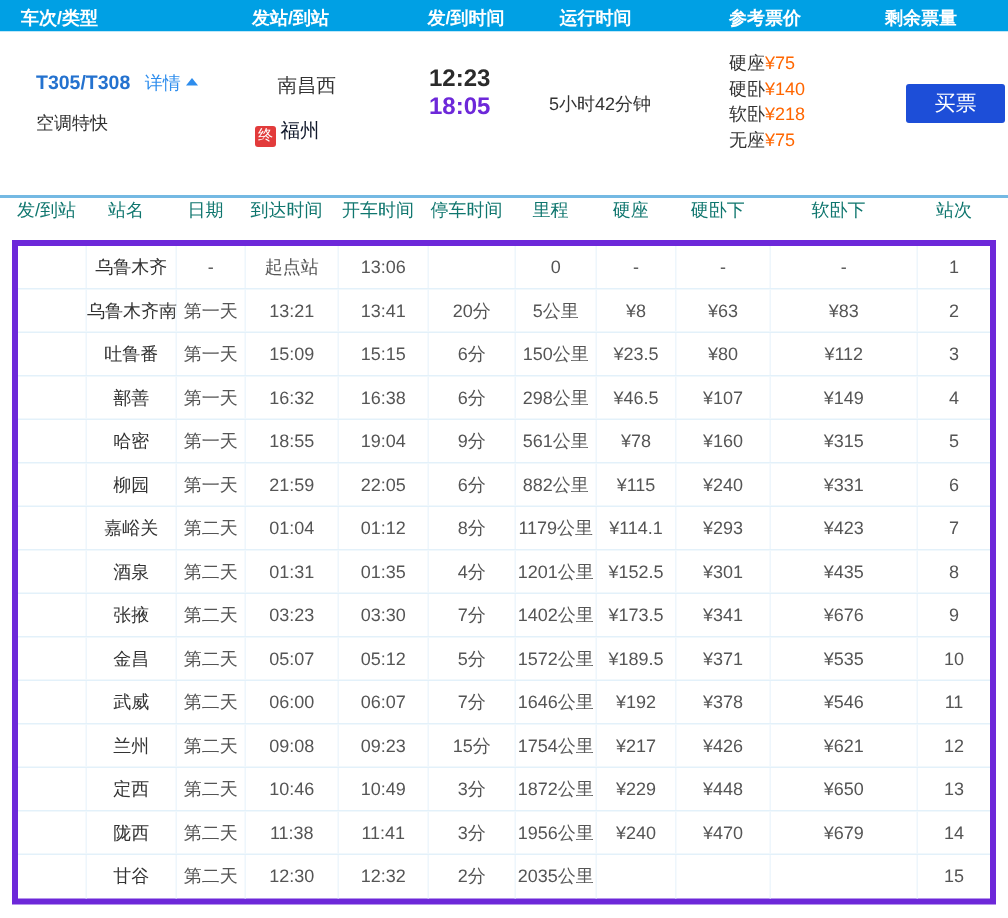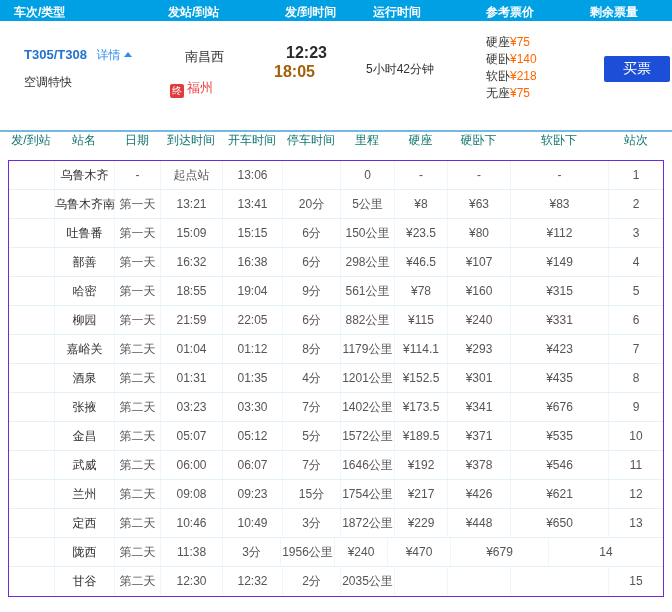--- a/index.html
+++ b/index.html
@@ -24,37 +24,37 @@
   .details { color:#2e8ded; font-size:12px; margin-left:6px; cursor:pointer; }
   .caret { display:inline-block; width:0; height:0; border-left:4px solid transparent;
     border-right:4px solid transparent; border-bottom:5px solid #2e8ded;
     margin-left:3px; vertical-align:2px; }
   .train-type { position:absolute; left:24px; top:53px; font-size:12px; color:#333; }
   .dep-station { position:absolute; left:185px; top:27px; font-size:13px; color:#333; }
   .arr-wrap { position:absolute; left:170px; top:57px; white-space:nowrap; }
   .badge { display:inline-block; width:14px; height:14px; line-height:14px; text-align:center;
     background:#e23b3b; color:#fff; font-size:10px; border-radius:2px; margin-right:3px;
     vertical-align:-2px; }
-  .arr-station { font-size:13px; color:#ef4444; }
+  .arr-station { font-size:13px; color:#0f172a; }
   .dep-time { position:absolute; left:286px; top:23px; font-size:16px; color:#2b2b2b; font-weight:600; }
-  .arr-time { position:absolute; left:274px; top:42px; font-size:16px; color:#a16207; font-weight:600; }
+  .arr-time { position:absolute; left:286px; top:42px; font-size:16px; color:#6d28d9; font-weight:600; }
   .duration { position:absolute; left:366px; top:40px; font-size:12px; color:#333; }
   .prices { position:absolute; left:486px; top:13px; font-size:12px; line-height:17px; }
   .price-label { color:#333; }
   .price-value { color:#ff6600; }
   .buy-btn { position:absolute; left:604px; top:35px; width:66px; height:26px;
     background:#1d4ed8; color:#fff; font-size:14px; border:none; border-radius:2px;
     cursor:pointer; }
 
   .divider { height:2px; background:#74b9e3; }
 
   
   .cols-header { display:flex; margin:0 8px; height:28px; 
     font-size:12px; color:#0f766e; }
-  .tbody { margin:0 8px; border:1px solid #6d28d9; }
+  .tbody { margin:0 8px; border:4px solid #6d28d9; }
   .trow { display:flex; height:29px; line-height:28px; border-bottom:1px solid #e3f1fa;
     font-size:12px; color:#555; }
   .trow:last-child { border-bottom:none; }
   .tc { text-align:center; white-space:nowrap; overflow:visible; }
   .trow .tc { border-right:1px solid #eef6fc; }
   .trow .tc:last-child { border-right:none; }
   .c0{ width:46px; } .c1{ width:60px; } .c2{ width:46px; } .c3{ width:62px; }
   .c4{ width:60px; } .c5{ width:58px; } .c6{ width:54px; } .c7{ width:53px; }
   .c8{ width:63px; } .c9{ width:98px; } .c10{ flex:1; }
   .trow .c1 { color:#333; }
@@ -282,20 +282,21 @@
       <div class="tc c7">¥229</div>
       <div class="tc c8">¥448</div>
       <div class="tc c9">¥650</div>
       <div class="tc c10">13</div>
     </div>
     <div class="trow">
       <div class="tc c0"></div>
       <div class="tc c1">陇西</div>
       <div class="tc c2">第二天</div>
       <div class="tc c3">11:38</div>
+      <div class="tc c4">11:41</div>
       <div class="tc c5">3分</div>
       <div class="tc c6">1956公里</div>
       <div class="tc c7">¥240</div>
       <div class="tc c8">¥470</div>
       <div class="tc c9">¥679</div>
       <div class="tc c10">14</div>
     </div>
     <div class="trow">
       <div class="tc c0"></div>
       <div class="tc c1">甘谷</div>

